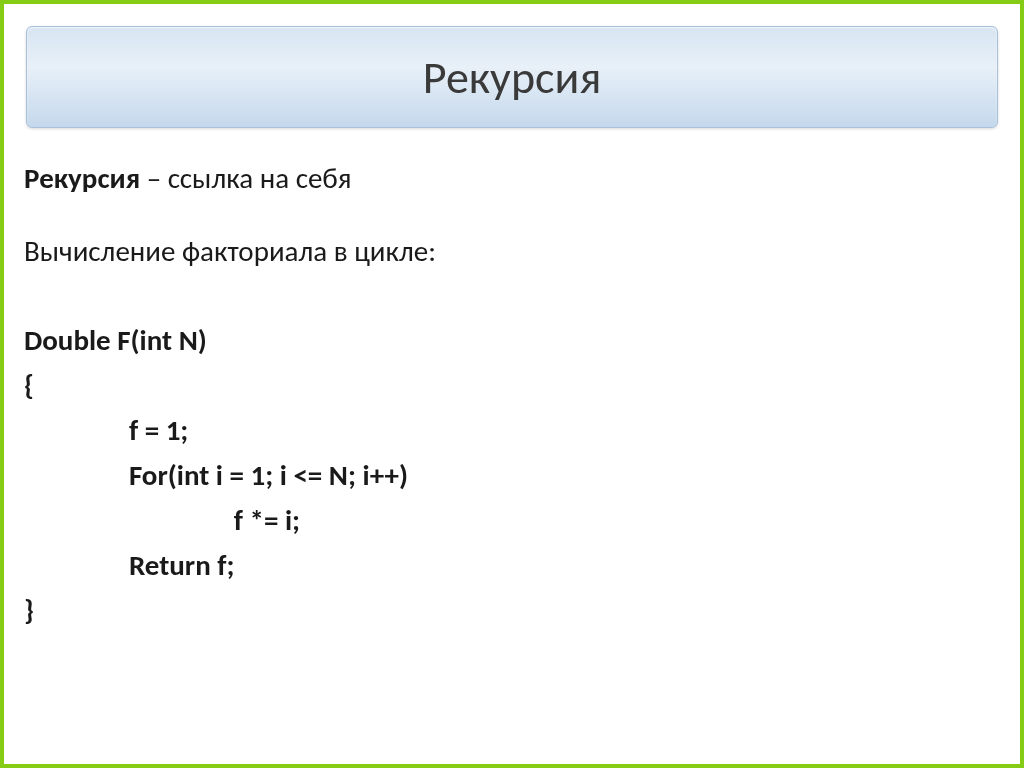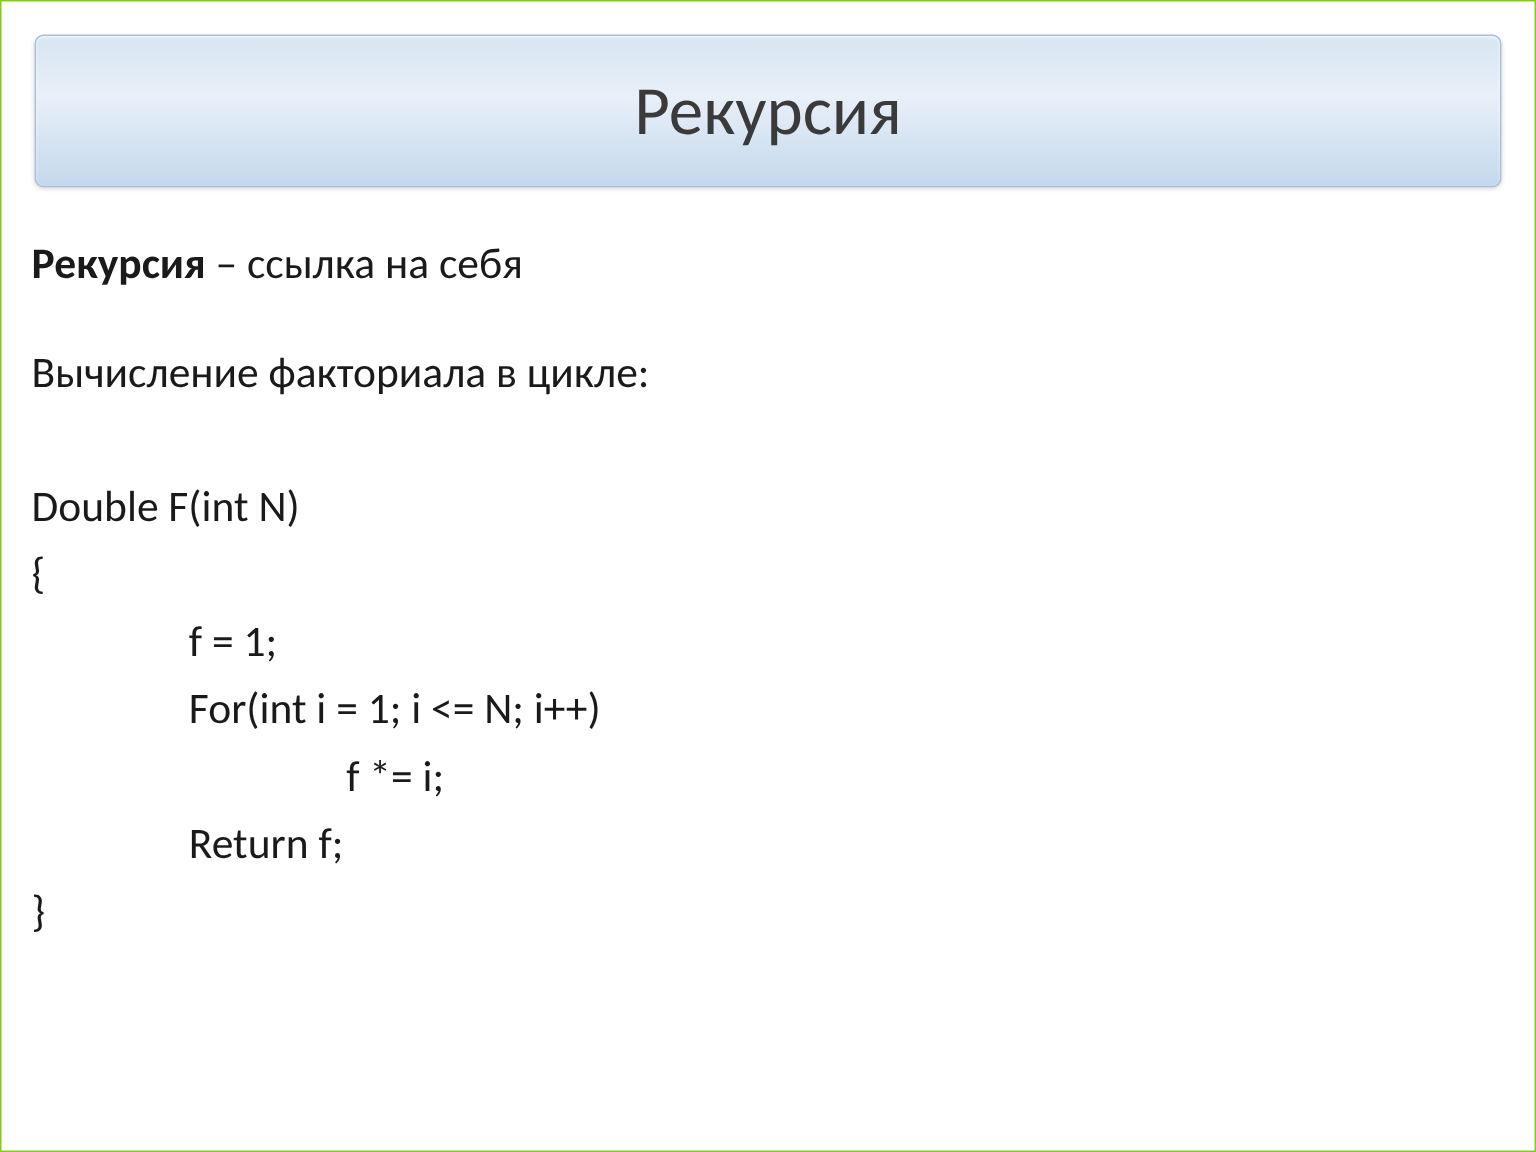--- a/index.html
+++ b/index.html
@@ -13,21 +13,21 @@
       height: 768px;
       background: #ffffff;
       font-family: Calibri, Arial, sans-serif;
       position: relative;
       overflow: hidden;
     }
     
     .slide-container {
       width: 100%;
       height: 100%;
-      border: 1px solid #84cc16;
+      border: 4px solid #84cc16;
       position: relative;
     }
     
     .title-bar {
       margin: 22px 22px 0 22px;
       padding: 22px 0;
       background: linear-gradient(to bottom, #d7e5f2 0%, #e8f0f8 40%, #c4d8ec 100%);
       border: 1px solid #a8c0d8;
       border-radius: 6px;
       text-align: center;
@@ -55,20 +55,21 @@
       font-weight: bold;
     }
     
     .section-heading {
       margin-bottom: 44px;
     }
     
     .code-block {
       white-space: pre;
       font-family: Calibri, Arial, sans-serif;
+      font-weight: bold;
     }
   </style>
 </head>
 <body>
 
 <div class="slide-container">
 
   <div class="title-bar">
     <div class="title-text">Рекурсия</div>
   </div>

